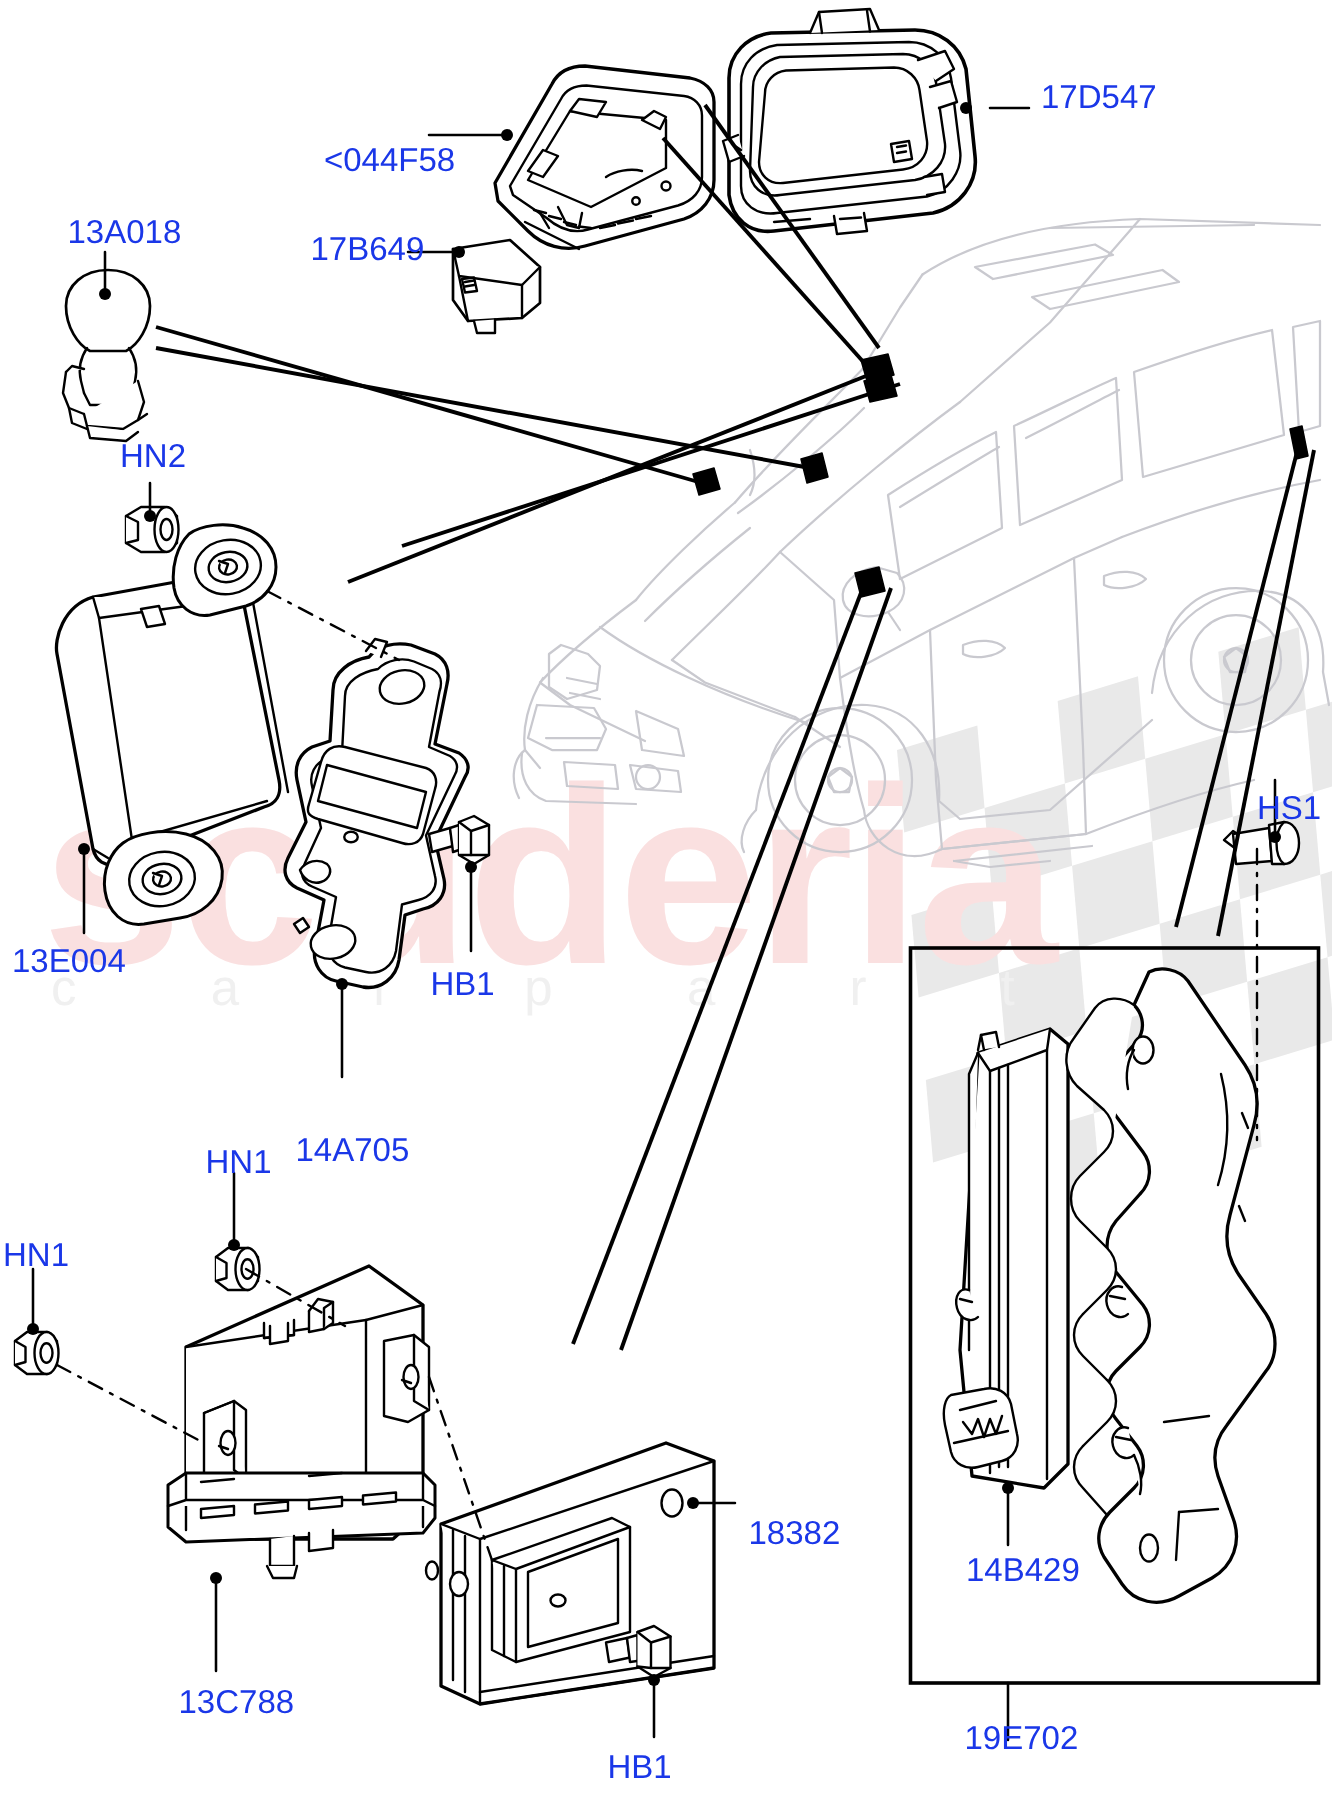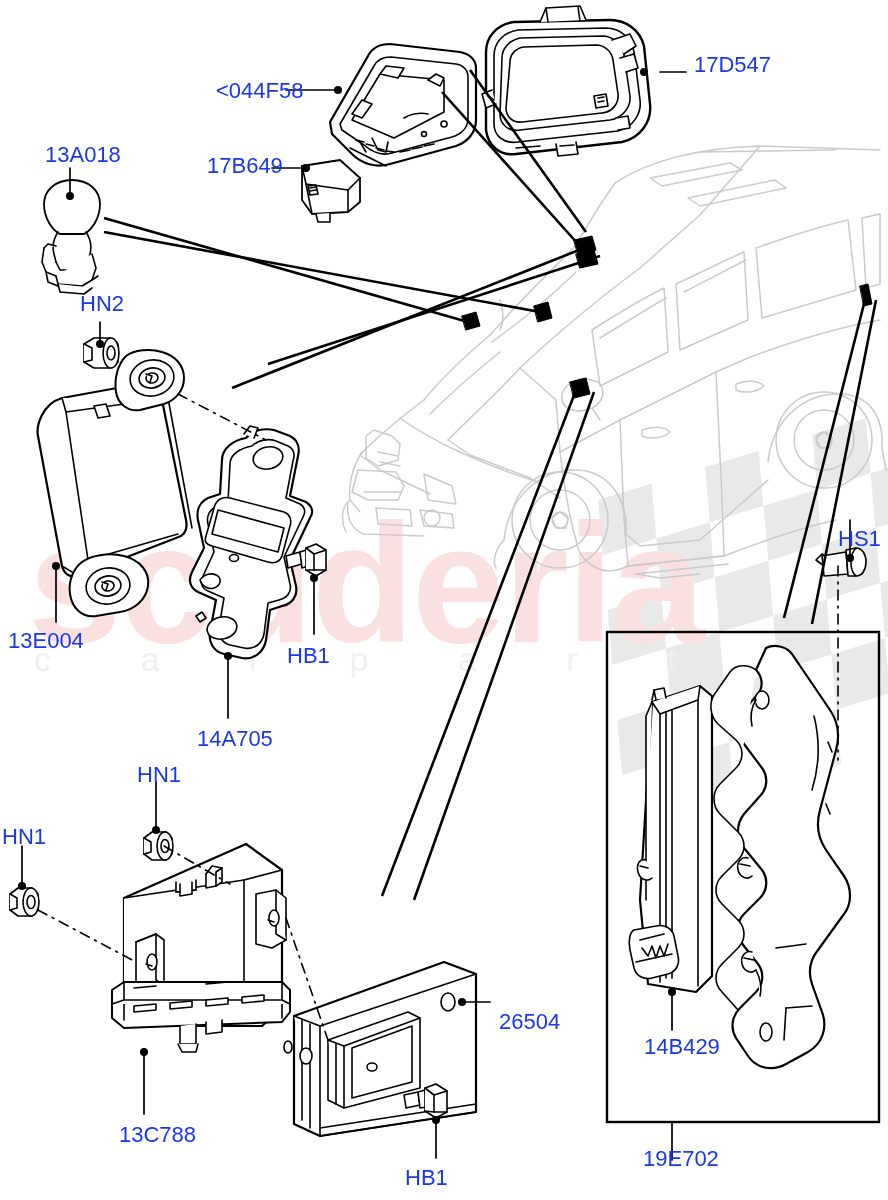--- a/index.html
+++ b/index.html
@@ -567,31 +567,31 @@
       </g>
 
     </g>
   </svg>
 
   <svg class="layer" width="888" height="1200" viewBox="0 0 888 1200">
     <rect x="607" y="632" width="272" height="490" fill="none" stroke="#000000" stroke-width="2.4"></rect>
   </svg>
 
   <div class="layer">
-    <div class="lbl" style="left:216px;top:80px">&lt;044F58</div>
+    <div class="lbl" style="left:216px;top:96px">&lt;044F58</div>
     <div class="lbl" style="left:694px;top:54px">17D547</div>
     <div class="lbl" style="left:45px;top:144px">13A018</div>
     <div class="lbl" style="left:207px;top:155px">17B649</div>
     <div class="lbl" style="left:80px;top:293px">HN2</div>
     <div class="lbl" style="left:8px;top:630px">13E004</div>
     <div class="lbl" style="left:287px;top:645px">HB1</div>
     <div class="lbl" style="left:838px;top:528px">HS1</div>
-    <div class="lbl" style="left:197px;top:728px">14A705</div>
+    <div class="lbl" style="left:197px;top:756px">14A705</div>
     <div class="lbl" style="left:137px;top:764px">HN1</div>
     <div class="lbl" style="left:2px;top:826px">HN1</div>
-    <div class="lbl" style="left:499px;top:1011px">26504</div>
+    <div class="lbl" style="left:499px;top:1011px">18382</div>
     <div class="lbl" style="left:644px;top:1036px">14B429</div>
     <div class="lbl" style="left:119px;top:1124px">13C788</div>
     <div class="lbl" style="left:405px;top:1167px">HB1</div>
     <div class="lbl" style="left:643px;top:1148px">19E702</div>
   </div>
 
 </div>
 
 </body></html>

